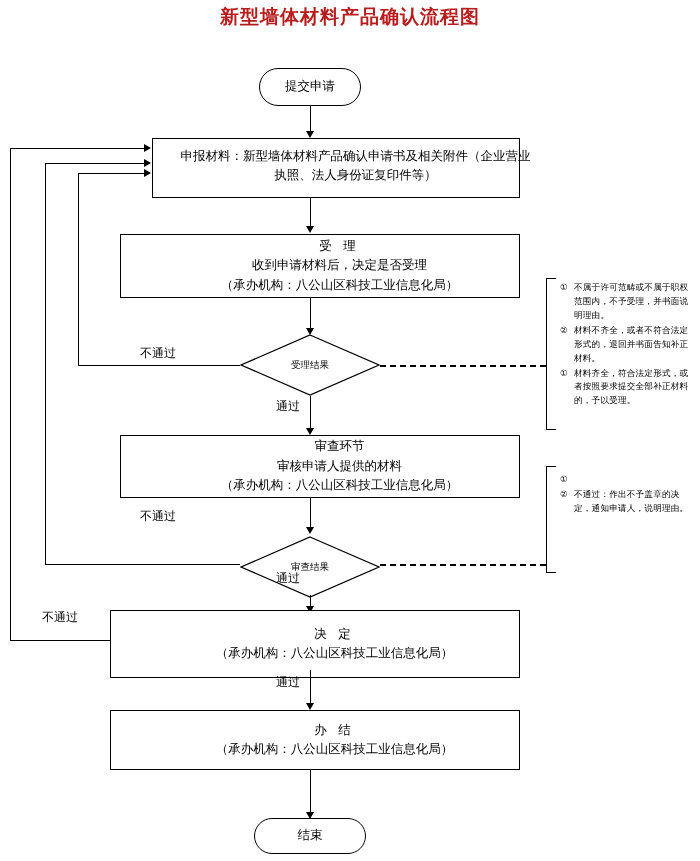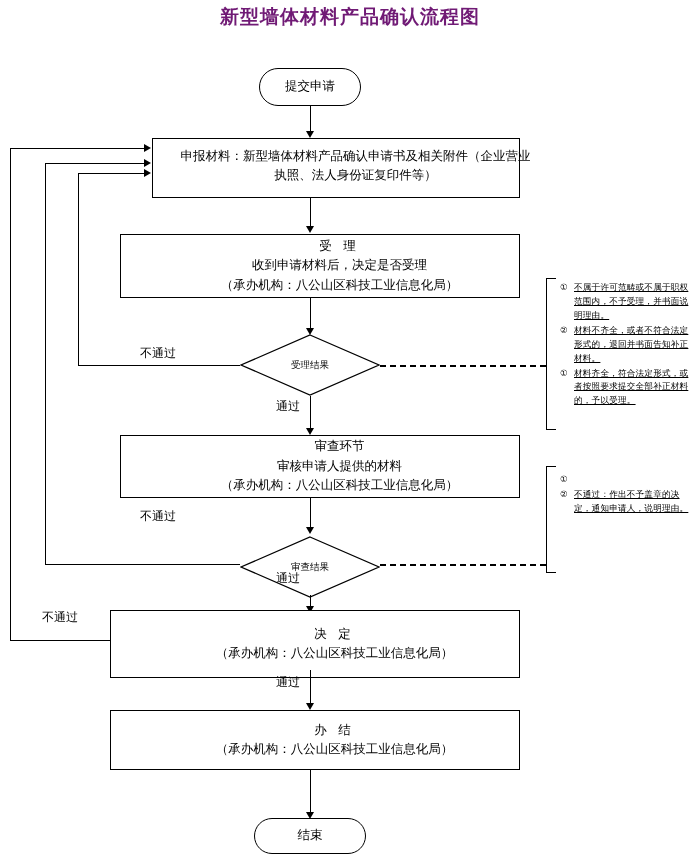--- a/index.html
+++ b/index.html
@@ -23,21 +23,21 @@
   .title {
     position: absolute;
     left: 0;
     top: 4px;
     width: 700px;
     text-align: center;
     font-family: "DejaVu Serif", "Liberation Serif", serif;
     font-weight: bold;
     font-size: 19px;
     letter-spacing: 1px;
-    color: #701a75;
+    color: #b91c1c;
   }
 
   
   .node {
     position: absolute;
     box-sizing: border-box;
     border: 1px solid #000;
     background: #fff;
     display: flex;
     flex-direction: column;
@@ -139,21 +139,20 @@
   }
   .note-num {
     flex: 0 0 auto;
     width: 14px;
     font-size: 8.6px;
     line-height: 1.62;
   }
   .note-text {
     flex: 1 1 auto;
     letter-spacing: 0.2px;
-    text-decoration: underline;
   }
 </style>
 </head>
 <body>
 
 <div id="page">
 
   <div class="title">新型墙体材料产品确认流程图</div>
 
   <div class="node terminator" style="left:259px; top:68px; width:102px; height:38px;">

